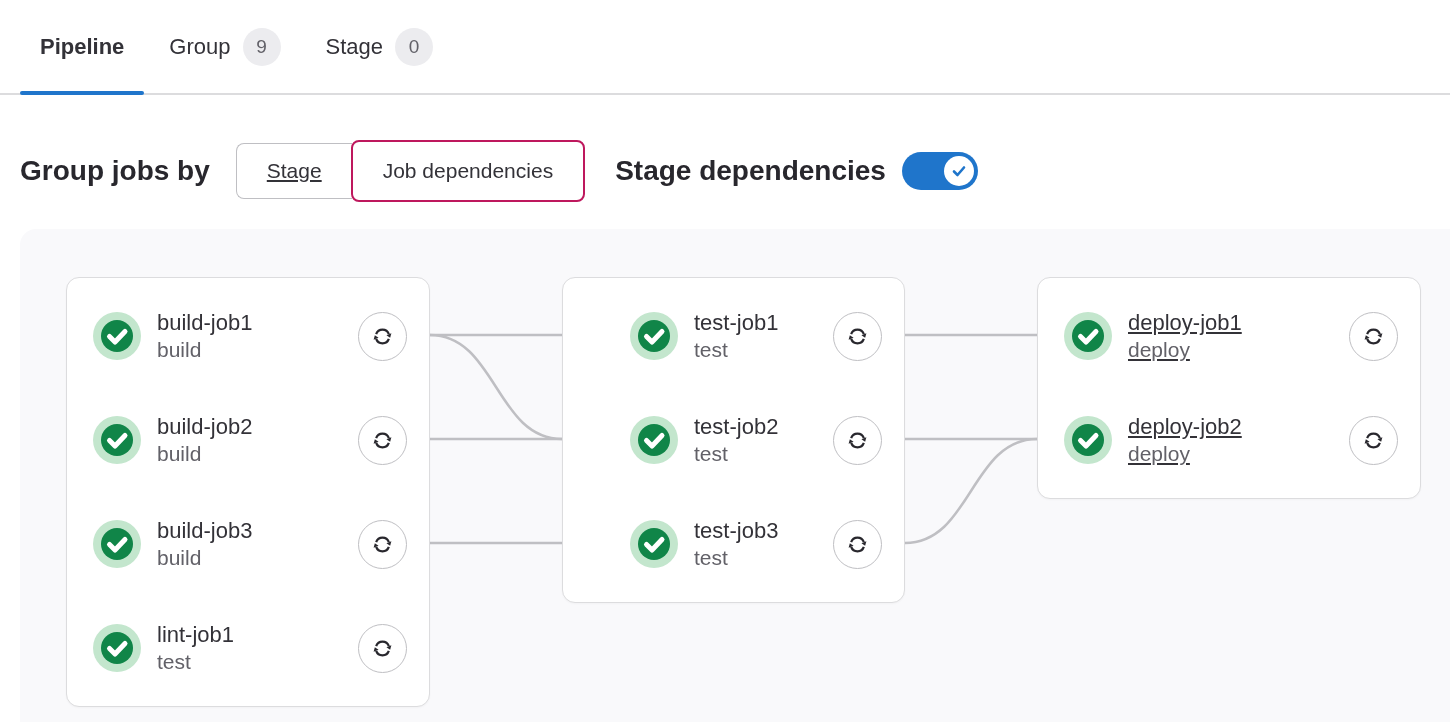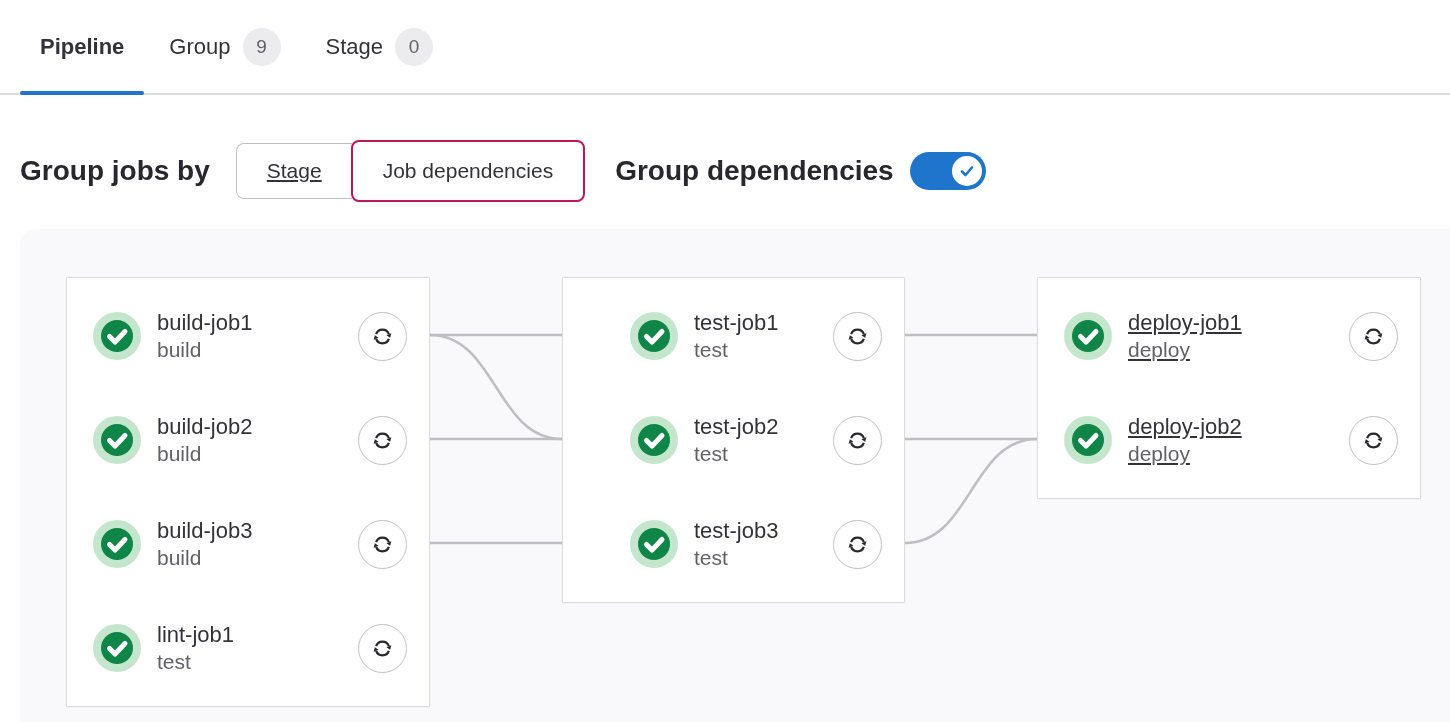--- a/index.html
+++ b/index.html
@@ -115,21 +115,21 @@
     height: 494px;
     background: #f9f9fb;
     border-radius: 16px 0 0 0;
   }
   #links-svg { position: absolute; left: 0; top: 0; }
 
   .job-card {
     position: absolute;
     background: #ffffff;
     border: 1px solid #dcdcde;
-    border-radius: 1px;
+    border-radius: 13px;
     padding: 6px 0;
     box-shadow: 0 1px 2px rgba(0,0,0,0.03);
   }
   .job-row {
     display: flex;
     align-items: center;
     height: 104px;
     padding-left: 26px;
     padding-right: 22px;
     cursor: pointer;
@@ -169,21 +169,21 @@
 </nav>
 
 <div class="controls-row">
   <span class="bold-label">Group jobs by</span>
 
   <div class="segmented">
     <button class="seg-btn first">Stage</button>
     <button class="seg-btn selected">Job dependencies</button>
   </div>
 
-  <span class="bold-label show-deps-label">Group dependencies</span>
+  <span class="bold-label show-deps-label">Stage dependencies</span>
 
   <div class="toggle">
     <div class="toggle-knob">
       <span style="display:inline-flex">
         <svg width="18" height="18" viewBox="0 0 18 18">
           <path d="M4 9.5 L7.5 13 L14 5.5" fill="none" stroke="#1f75cb" stroke-width="2.6" stroke-linecap="round" stroke-linejoin="round"></path>
         </svg>
       </span>
     </div>
   </div>

